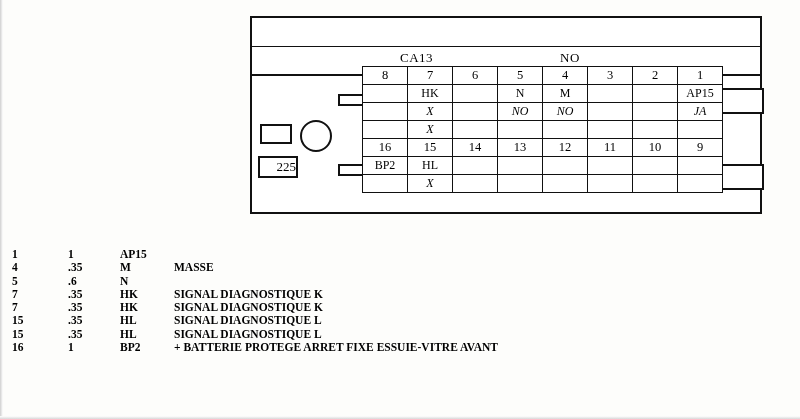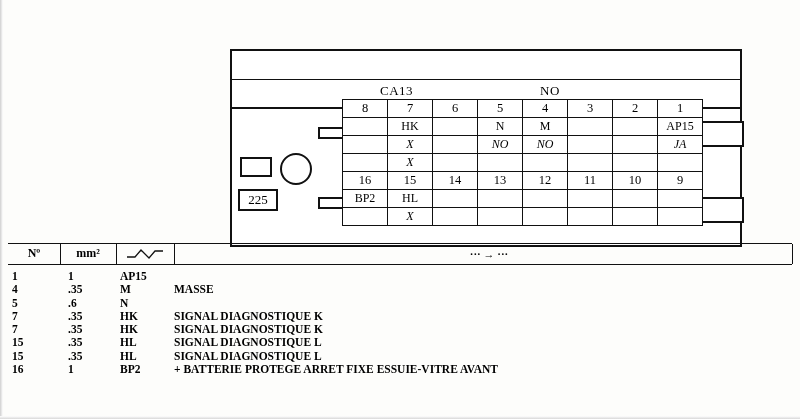--- a/index.html
+++ b/index.html
@@ -19,25 +19,24 @@
     position: absolute;
     left: 0; top: 0;
     width: 800px;
     height: 419px;
     background: #fdfdfb;
   }
 
   
   .connector-wrap {
     position: absolute;
-    left: 230px;
+    left: 250px;
     top: 16px;
     width: 516px;
     height: 202px;
-    margin-top: 33px;
   }
   .connector-outline {
     position: absolute;
     left: 0; top: 0;
     width: 512px;
     height: 198px;
     border: 2px solid #111;
     box-sizing: border-box;
     background: #ffffff;
   }
@@ -131,21 +130,21 @@
   .box-225 {
     position: absolute;
     left: 8px;
     top: 140px;
     width: 40px;
     height: 22px;
     border: 2px solid #111;
     box-sizing: border-box;
     background: #fff;
     font-size: 13px;
-    text-align: center;
+    text-align: right;
     line-height: 18px;
   }
 
   
   .pin-grid {
     position: absolute;
     left: 112px;
     top: 50px;
     border-collapse: collapse;
     background: #ffffff;
@@ -326,32 +325,20 @@
         <td class="italic"></td>
         <td class="italic"></td>
         <td class="italic"></td>
         <td class="italic"></td>
       </tr>
     </tbody>
       </table>
   </div>
 
   <div class="legend">
-    <div class="legend-head">
-      <div class="cellbox lh-no">Nº</div>
-      <div class="cellbox lh-mm">mm²</div>
-      <div class="cellbox lh-sym">
-        <svg class="sym-zig" width="40" height="14" viewBox="0 0 40 14">
-          <polyline points="2,10 10,10 16,3 24,11 30,4 38,4" fill="none" stroke="#111" stroke-width="1.3"></polyline>
-        </svg>
-      </div>
-      <div class="cellbox lh-desc">
-        <div class="arrow-row">···   →   ···</div>
-      </div>
-    </div>
 
     <div style="height:5px"></div>
 
     <div class="legend-row">
       <span class="c-no">1</span>
       <span class="c-mm">1</span>
       <span class="c-sym">AP15</span>
     </div>
     <div class="legend-row">
       <span class="c-no">4</span>

